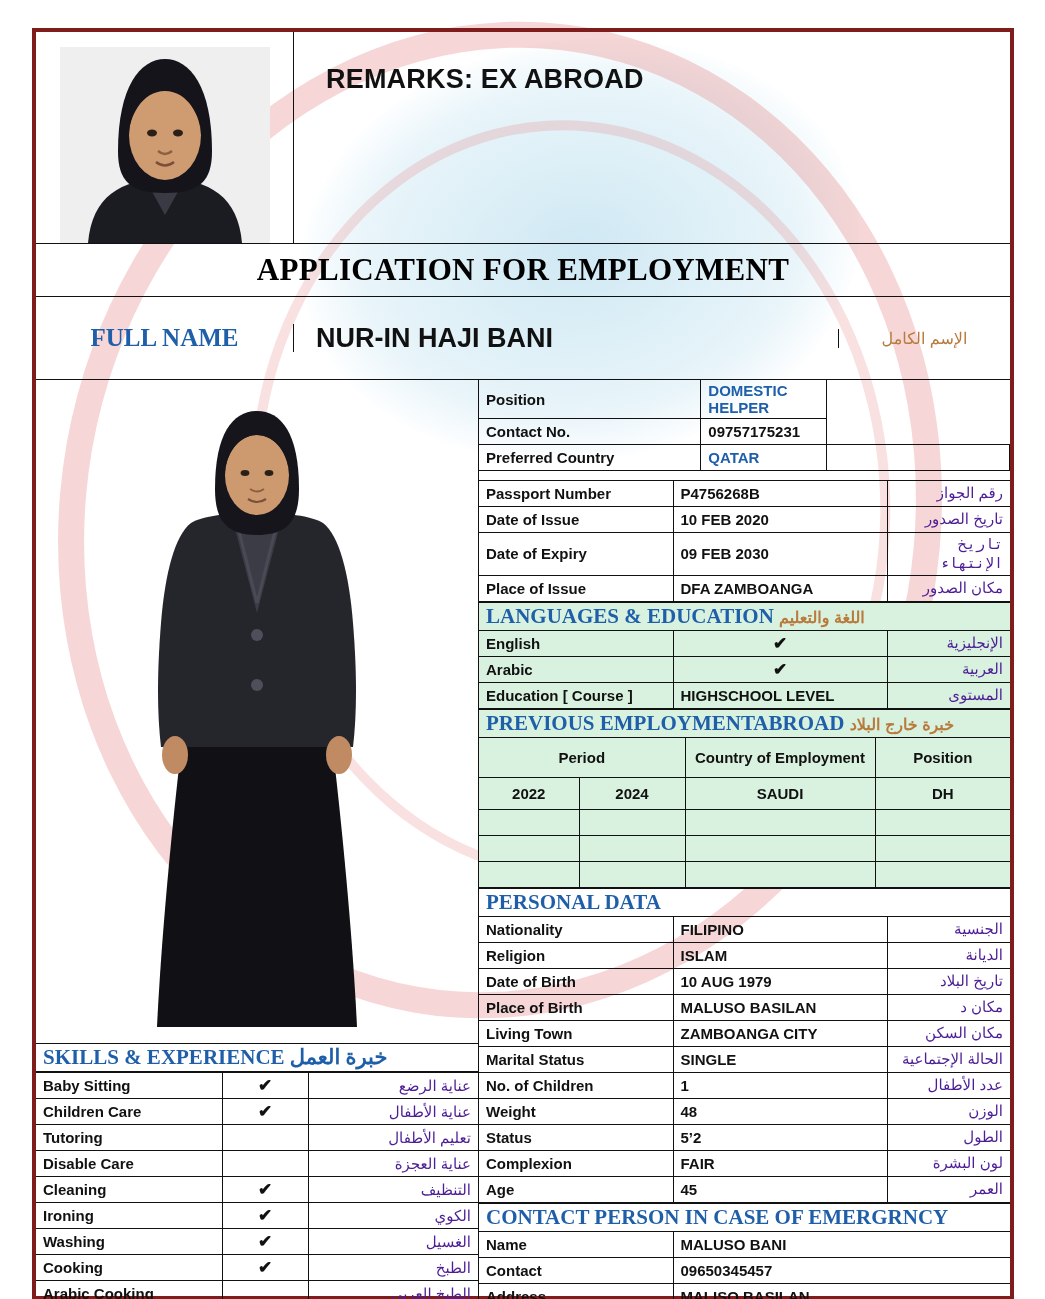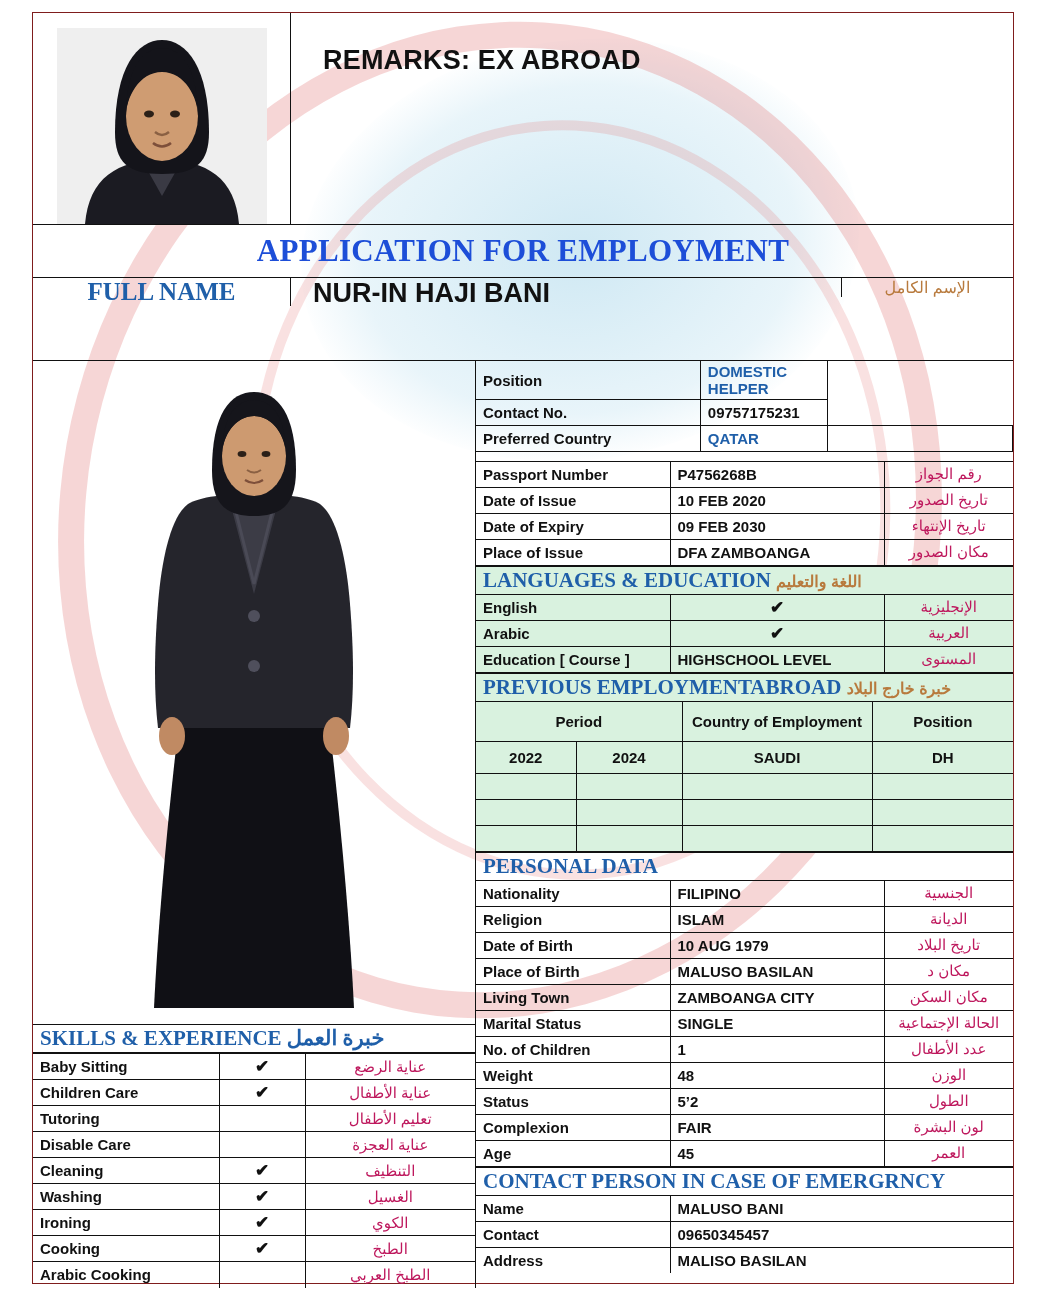--- a/index.html
+++ b/index.html
@@ -29,40 +29,40 @@
   .wm-red2 {
     left: 250px; top: 120px; width: 640px; height: 760px;
     border: 10px solid rgba(226,120,120,0.22);
     border-radius: 50%;
     transform: rotate(-4deg);
   }
 
   .page { position:absolute; inset:0; }
 
   .sheet {
-    position:absolute; left:32px; top:12px; width:982px; height:1272px;
-    border:1px solid #7f1d1d; background: transparent;
+    position:absolute; left:32px; top:28px; width:982px; height:1272px;
+    border:4px solid #7f1d1d; background: transparent;
   }
 
   
   .hdr { display:flex; height:212px; border-bottom:1px solid #111; }
   .hdr-photo {
     width:258px; border-right:1px solid #111; position:relative;
     display:flex; align-items:flex-end; justify-content:center;
   }
   .hdr-remarks { flex:1; display:flex; align-items:flex-start; padding:32px 0 0 32px; }
   .hdr-remarks .txt { font-size:27px; font-weight:bold; color:#111; letter-spacing:.2px; }
 
   .title-row { height:53px; border-bottom:1px solid #111; display:flex; align-items:center; justify-content:center; }
   .title-row .txt {
     font-family:"Liberation Serif", serif;
-    font-size:31px; color:#1d4ed8; font-weight:bold; letter-spacing:.3px;
-  }
-
-  .name-row { height:83px; border-bottom:1px solid #111; display:flex; align-items:flex-start; }
+    font-size:31px; color:#000000; font-weight:bold; letter-spacing:.3px;
+  }
+
+  .name-row { height:83px; border-bottom:1px solid #111; display:flex; align-items:center; }
   .name-label {
     width:258px; border-right:1px solid #111; display:flex; align-items:center; justify-content:center;
     font-family:"Liberation Serif", serif; font-size:25px; color:#1f5fa9; font-weight:bold;
   }
   .name-value { flex:1; display:flex; align-items:center; padding-left:22px; font-size:27px; font-weight:bold; color:#111; }
   .name-ar {
     width:172px; border-left:1px solid #111; display:flex; align-items:center; justify-content:center;
     color:#b87a3d; font-size:16px; direction:rtl;
   }
 
@@ -71,21 +71,21 @@
   .left-col { width:443px; border-right:1px solid #111; position:relative; }
   .right-col { flex:1; }
 
   .portrait-wrap { height:663px; display:flex; align-items:flex-end; justify-content:center; }
 
   
   table { border-collapse: collapse; width:100%; }
   td { border:1px solid #111; padding:2px 7px; font-size:15px; color:#111; height:26px; vertical-align:middle; }
   .lbl { font-weight:bold; }
   .val { font-weight:bold; }
-  .ar { color:#be185d; text-align:center; direction:rtl; font-size:15px; }
+  .ar { color:#4c1d95; text-align:right; direction:rtl; font-size:15px; }
   .blue { color:#1f5fa9; }
   .green-bg { background:#d9f2df; }
   .sec {
     font-family:"Liberation Serif", serif; color:#1f5fa9; font-weight:bold; font-size:21px;
     padding:1px 7px;
   }
   .sec .ar-inline { color:#b87a3d; font-family:"Liberation Sans", sans-serif; font-size:16px; font-weight:bold; }
   .chk { text-align:center; font-size:17px; font-weight:bold; }
   .ctr { text-align:center; font-weight:bold; }
   .nb { border:none; }
@@ -204,30 +204,30 @@
               <td class="lbl" style="border-left:none;">Disable Care</td>
               <td class="chk"></td>
               <td class="ar" style="border-right:none;">عناية العجزة</td>
             </tr>
             <tr>
               <td class="lbl" style="border-left:none;">Cleaning</td>
               <td class="chk">✔</td>
               <td class="ar" style="border-right:none;">التنظيف</td>
             </tr>
             <tr>
+              <td class="lbl" style="border-left:none;">Ironing</td>
+              <td class="chk">✔</td>
+              <td class="ar" style="border-right:none;">الكوي</td>
+            </tr>
+            <tr>
               <td class="lbl" style="border-left:none;">Washing</td>
               <td class="chk">✔</td>
               <td class="ar" style="border-right:none;">الغسيل</td>
             </tr>
             <tr>
-              <td class="lbl" style="border-left:none;">Ironing</td>
-              <td class="chk">✔</td>
-              <td class="ar" style="border-right:none;">الكوي</td>
-            </tr>
-            <tr>
               <td class="lbl" style="border-left:none;">Cooking</td>
               <td class="chk">✔</td>
               <td class="ar" style="border-right:none;">الطبخ</td>
             </tr>
             <tr>
               <td class="lbl" style="border-left:none;border-bottom:none;">Arabic Cooking</td>
               <td class="chk" style="border-bottom:none;"></td>
               <td class="ar" style="border-right:none;border-bottom:none;">الطبخ العربي</td>
             </tr>
           </tbody>
@@ -267,21 +267,21 @@
               <td class="ar" style="border-right:none;">رقم الجواز</td>
             </tr>
             <tr>
               <td class="lbl" style="border-left:none;">Date of Issue</td>
               <td class="val">10 FEB 2020</td>
               <td class="ar" style="border-right:none;">تاريخ الصدور</td>
             </tr>
             <tr>
               <td class="lbl" style="border-left:none;">Date of Expiry</td>
               <td class="val">09 FEB 2030</td>
-              <td class="ar" style="border-right:none;">تاريخ الإنتهاء</td>
+              <td class="ar" style="border-right:none;font-family:Liberation Mono, monospace;">تاريخ الإنتهاء</td>
             </tr>
             <tr>
               <td class="lbl" style="border-left:none;">Place of Issue</td>
               <td class="val">DFA ZAMBOANGA</td>
               <td class="ar" style="border-right:none;">مكان الصدور</td>
             </tr>
           </tbody>
         </table>
 
         <table>

